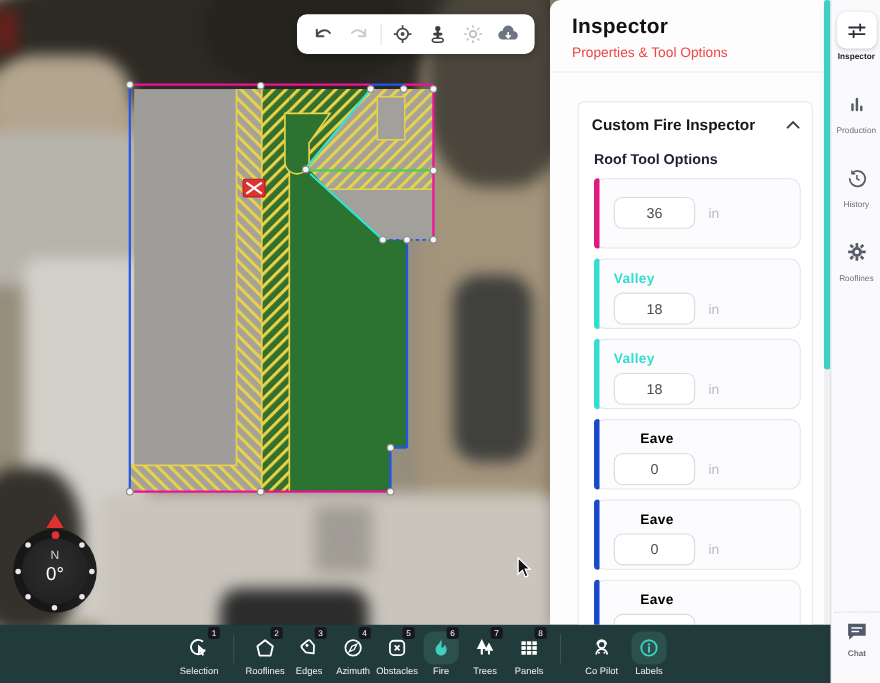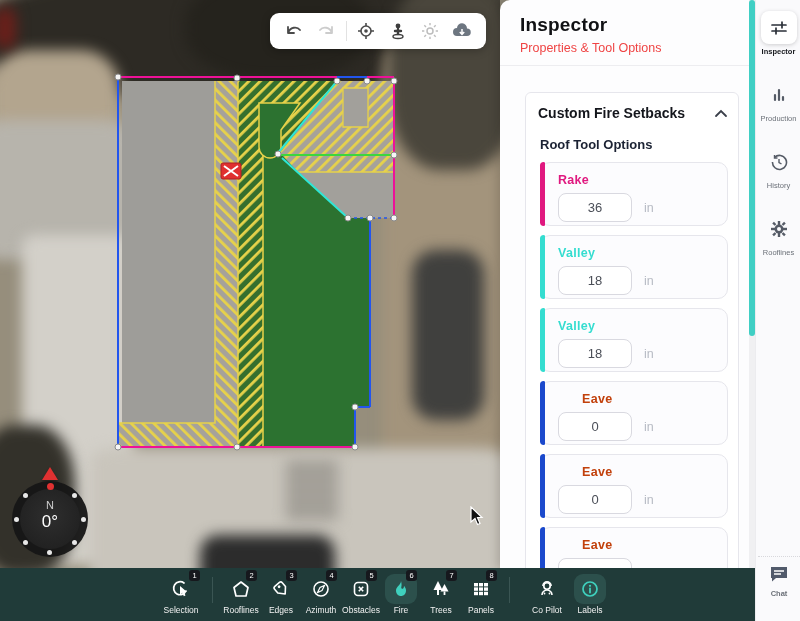--- a/index.html
+++ b/index.html
@@ -59,21 +59,21 @@
   .section-head { display:flex; align-items:center; justify-content:space-between; cursor:pointer; }
   .section-title { font-size:14px; font-weight:bold; color:#14161c; }
   .group-title { margin:16px 0 10px 2px; font-size:13px; font-weight:bold; color:#1b2233; }
   .field-card { position:relative; margin:0 0 9px 2px; background:#fcfcfe; border:1px solid #e6e6ec;
     border-radius:10px; height:64px; padding:10px 0 0 17px; }
   .field-accent { position:absolute; left:-1px; top:-1px; bottom:-1px; width:5px; border-radius:8px 3px 3px 8px; }
   .fa-pink { background:#e0187f; }
   .fa-cyan { background:#35ddd0; }
   .fa-blue { background:#1b49cc; }
   .field-label { font-size:12.5px; font-weight:bold; letter-spacing:.3px; }
-  .fl-pink { color:#e0187f; } .fl-cyan { color:#35ddd0; } .fl-blue { color:#c2410c;padding-left:24px; }
+  .fl-pink { color:#e0187f; } .fl-cyan { color:#35ddd0; } .fl-blue { color:#000000;padding-left:24px; }
   .field-row { display:flex; align-items:center; margin-top:6px; }
   .field-input { width:74px; height:29px; border:1px solid #d9d9e0; border-radius:8px; background:#fff;
     text-align:center; font-size:13px; color:#4a4e57; font-family:"Liberation Sans",sans-serif; }
   .field-unit { margin-left:12px; font-size:12.5px; color:#b7bbc4; }
 
   
   .scroll-track { position:absolute; left:749px; top:0; width:6px; height:568px; background:#f0f0f2; }
   .scroll-thumb { position:absolute; left:749px; top:0; width:6px; height:336px; background:#40cfc4; border-radius:3px; }
 
   
@@ -246,30 +246,29 @@
   </div>
 
   <div class="panel">
     <div class="panel-header">
       <div class="panel-title">Inspector</div>
       <div class="panel-sub">Properties &amp; Tool Options</div>
     </div>
 
     <div class="section-card">
       <div class="section-head">
-        <span class="section-title">Custom Fire Setbacks</span>
+        <span class="section-title">Custom Fire Inspector</span>
         <svg width="14" height="9">
             <path d="M2,7 L7,2 L12,7" stroke="#3a3f4a" stroke-width="1.8" fill="none" stroke-linecap="round"></path>
           </svg>
       </div>
       <div class="group-title">Roof Tool Options</div>
 
       <div class="field-card">
         <div class="field-accent fa-pink"></div>
-        <div class="field-label fl-pink">Rake</div>
         <div class="field-row">
           <input class="field-input" value="36" style="">
           <span class="field-unit">in</span>
         </div>
       </div>
 
       <div class="field-card">
         <div class="field-accent fa-cyan"></div>
         <div class="field-label fl-cyan">Valley</div>
         <div class="field-row">

